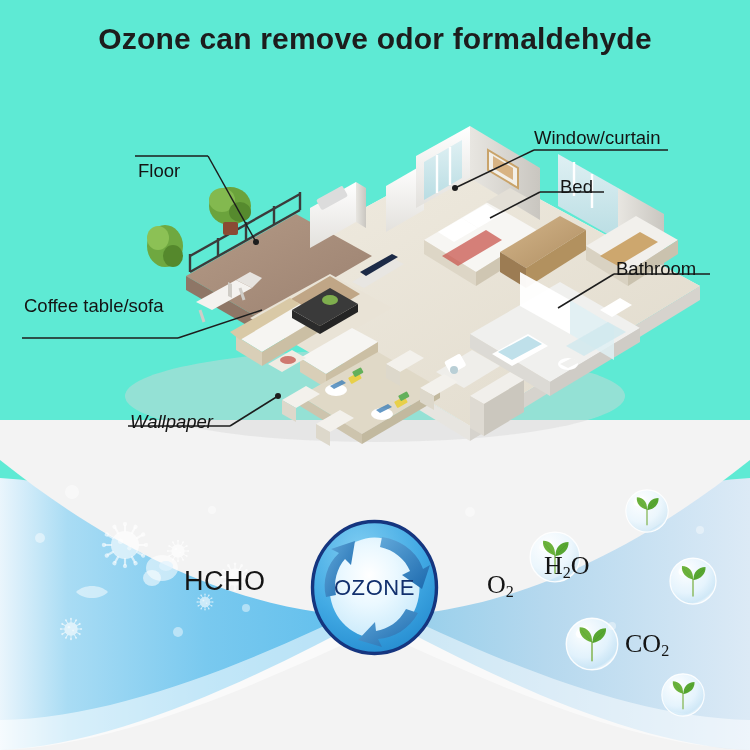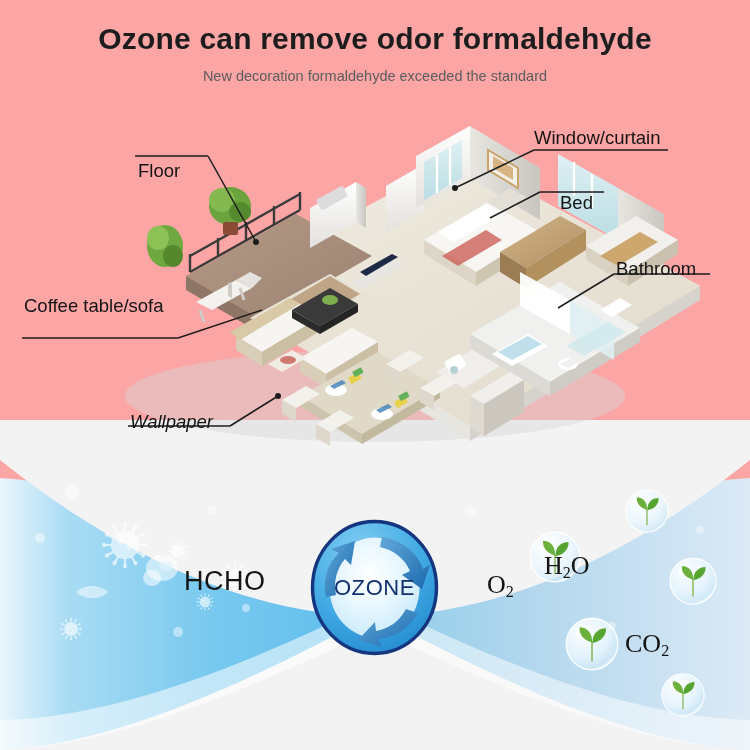--- a/index.html
+++ b/index.html
@@ -3,21 +3,21 @@
 <meta charset="utf-8">
 <style>
   html,body{margin:0;padding:0;}
   body{
     width:750px;height:750px;
     background:#f3f3f3;
     font-family:"Liberation Sans", sans-serif;
     overflow:hidden;
     position:relative;
   }
-  #stage{position:absolute;inset:0;width:750px;height:750px;overflow:hidden;background:#fca5a5;}
+  #stage{position:absolute;inset:0;width:750px;height:750px;overflow:hidden;background:#5eead4;}
 
   
   .header{position:absolute;top:0;left:0;width:750px;text-align:center;z-index:30;}
   .title{
     margin:0;padding-top:22px;
     font-size:30px;font-weight:700;color:#1d1d1d;
     letter-spacing:.2px;
   }
   .subtitle{
     margin:0;padding-top:12px;
@@ -69,21 +69,20 @@
     pointer-events:none;
   }
 </style>
 </head>
 <body>
 
 <div id="stage">
 
   <div class="header">
     <h1 class="title">Ozone can remove odor formaldehyde</h1>
-    <p class="subtitle">New decoration formaldehyde exceeded the standard</p>
   </div>
 
   <div class="band">
     <svg width="750" height="330" viewBox="0 0 750 330" xmlns="http://www.w3.org/2000/svg">
       <defs>
         <linearGradient id="gLeft" x1="0" y1="0" x2="1" y2="0">
           <stop offset="0" stop-color="#eaf5fc"></stop>
           <stop offset="0.18" stop-color="#a9dcf4"></stop>
           <stop offset="0.55" stop-color="#79c9ef"></stop>
           <stop offset="1" stop-color="#5dbdec"></stop>
@@ -550,17 +549,17 @@
   </div>
 
   <div class="lbl" style="left:138px;top:162px;">Floor</div>
 
   <div class="lbl" style="left:24px;top:297px;">Coffee table/sofa</div>
 
   <div class="lbl" style="left:130px;top:413px;font-style:italic;">Wallpaper</div>
 
   <div class="lbl" style="left:534px;top:129px;text-align:center;">Window/curtain</div>
 
-  <div class="lbl" style="left:560px;top:178px;margin-top:16px;">Bed</div>
+  <div class="lbl" style="left:560px;top:178px;">Bed</div>
 
   <div class="lbl" style="left:616px;top:260px;">Bathroom</div>
 
 </div>
 
 </body></html>

